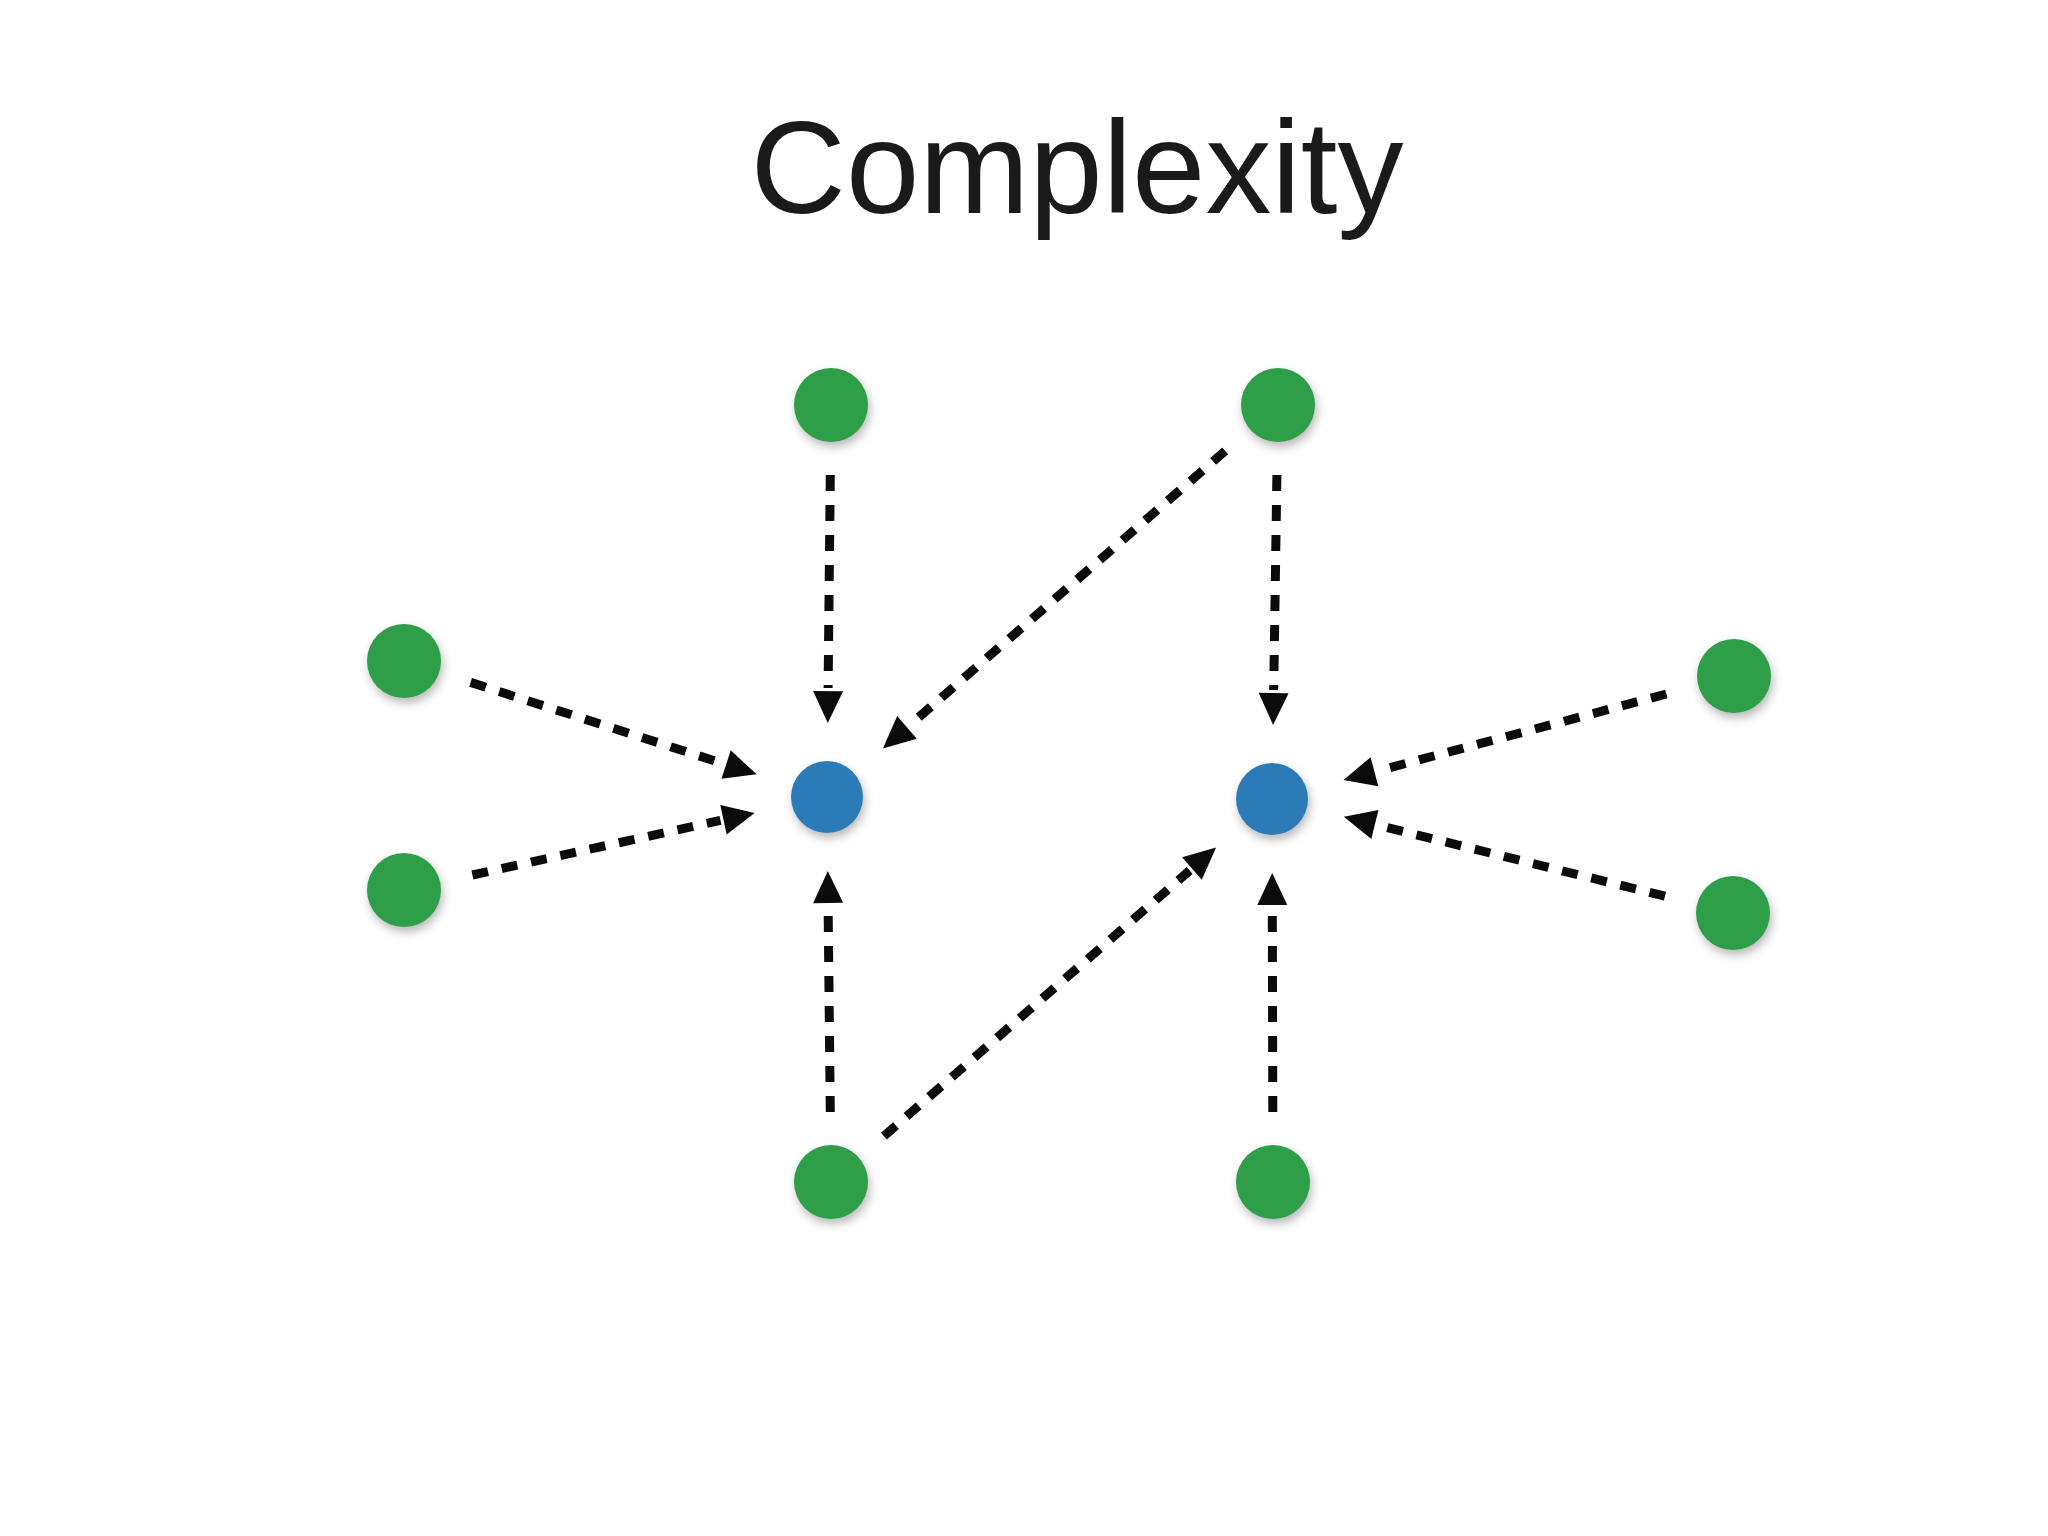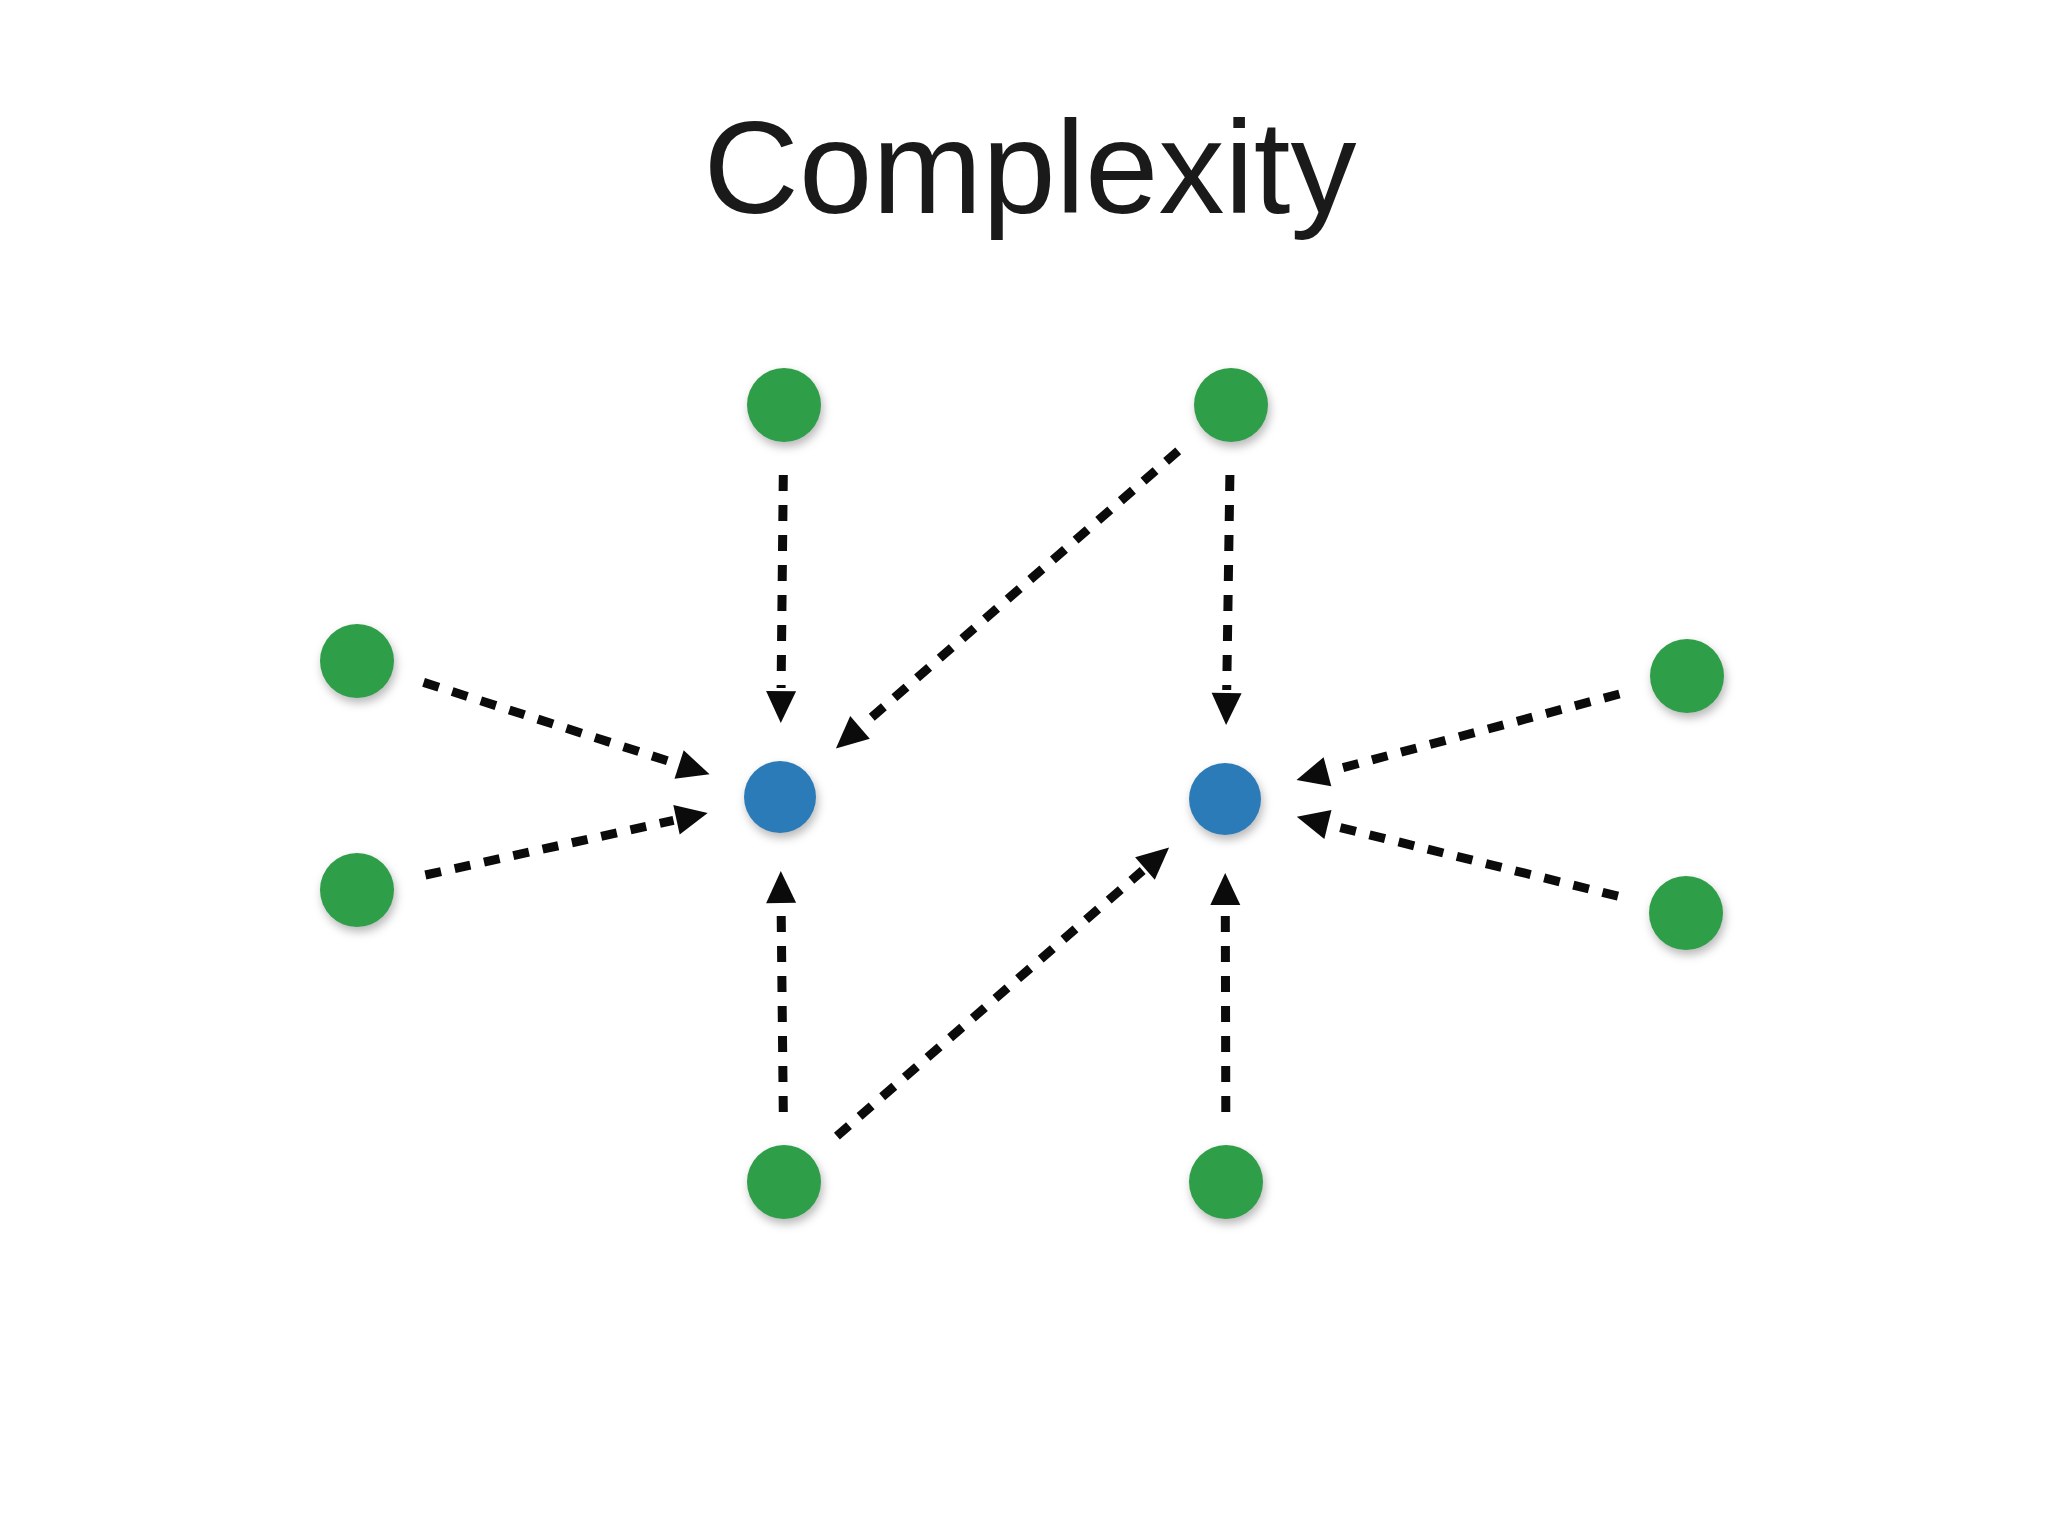--- a/index.html
+++ b/index.html
@@ -8,20 +8,21 @@
     width: 2048px;
     height: 1536px;
     overflow: hidden;
     background: #ffffff;
   }
   .slide {
     position: relative;
     width: 1764px;
     height: 1536px;
     font-family: "Liberation Sans", "DejaVu Sans", sans-serif;
+    padding-left: 47px;
   }
   svg.diagram {
     display: block;
     width: 2048px;
     height: 1536px;
   }
   .slide-title {
     font-family: "Liberation Sans", "DejaVu Sans", sans-serif;
     font-weight: 200;
     font-size: 132px;

